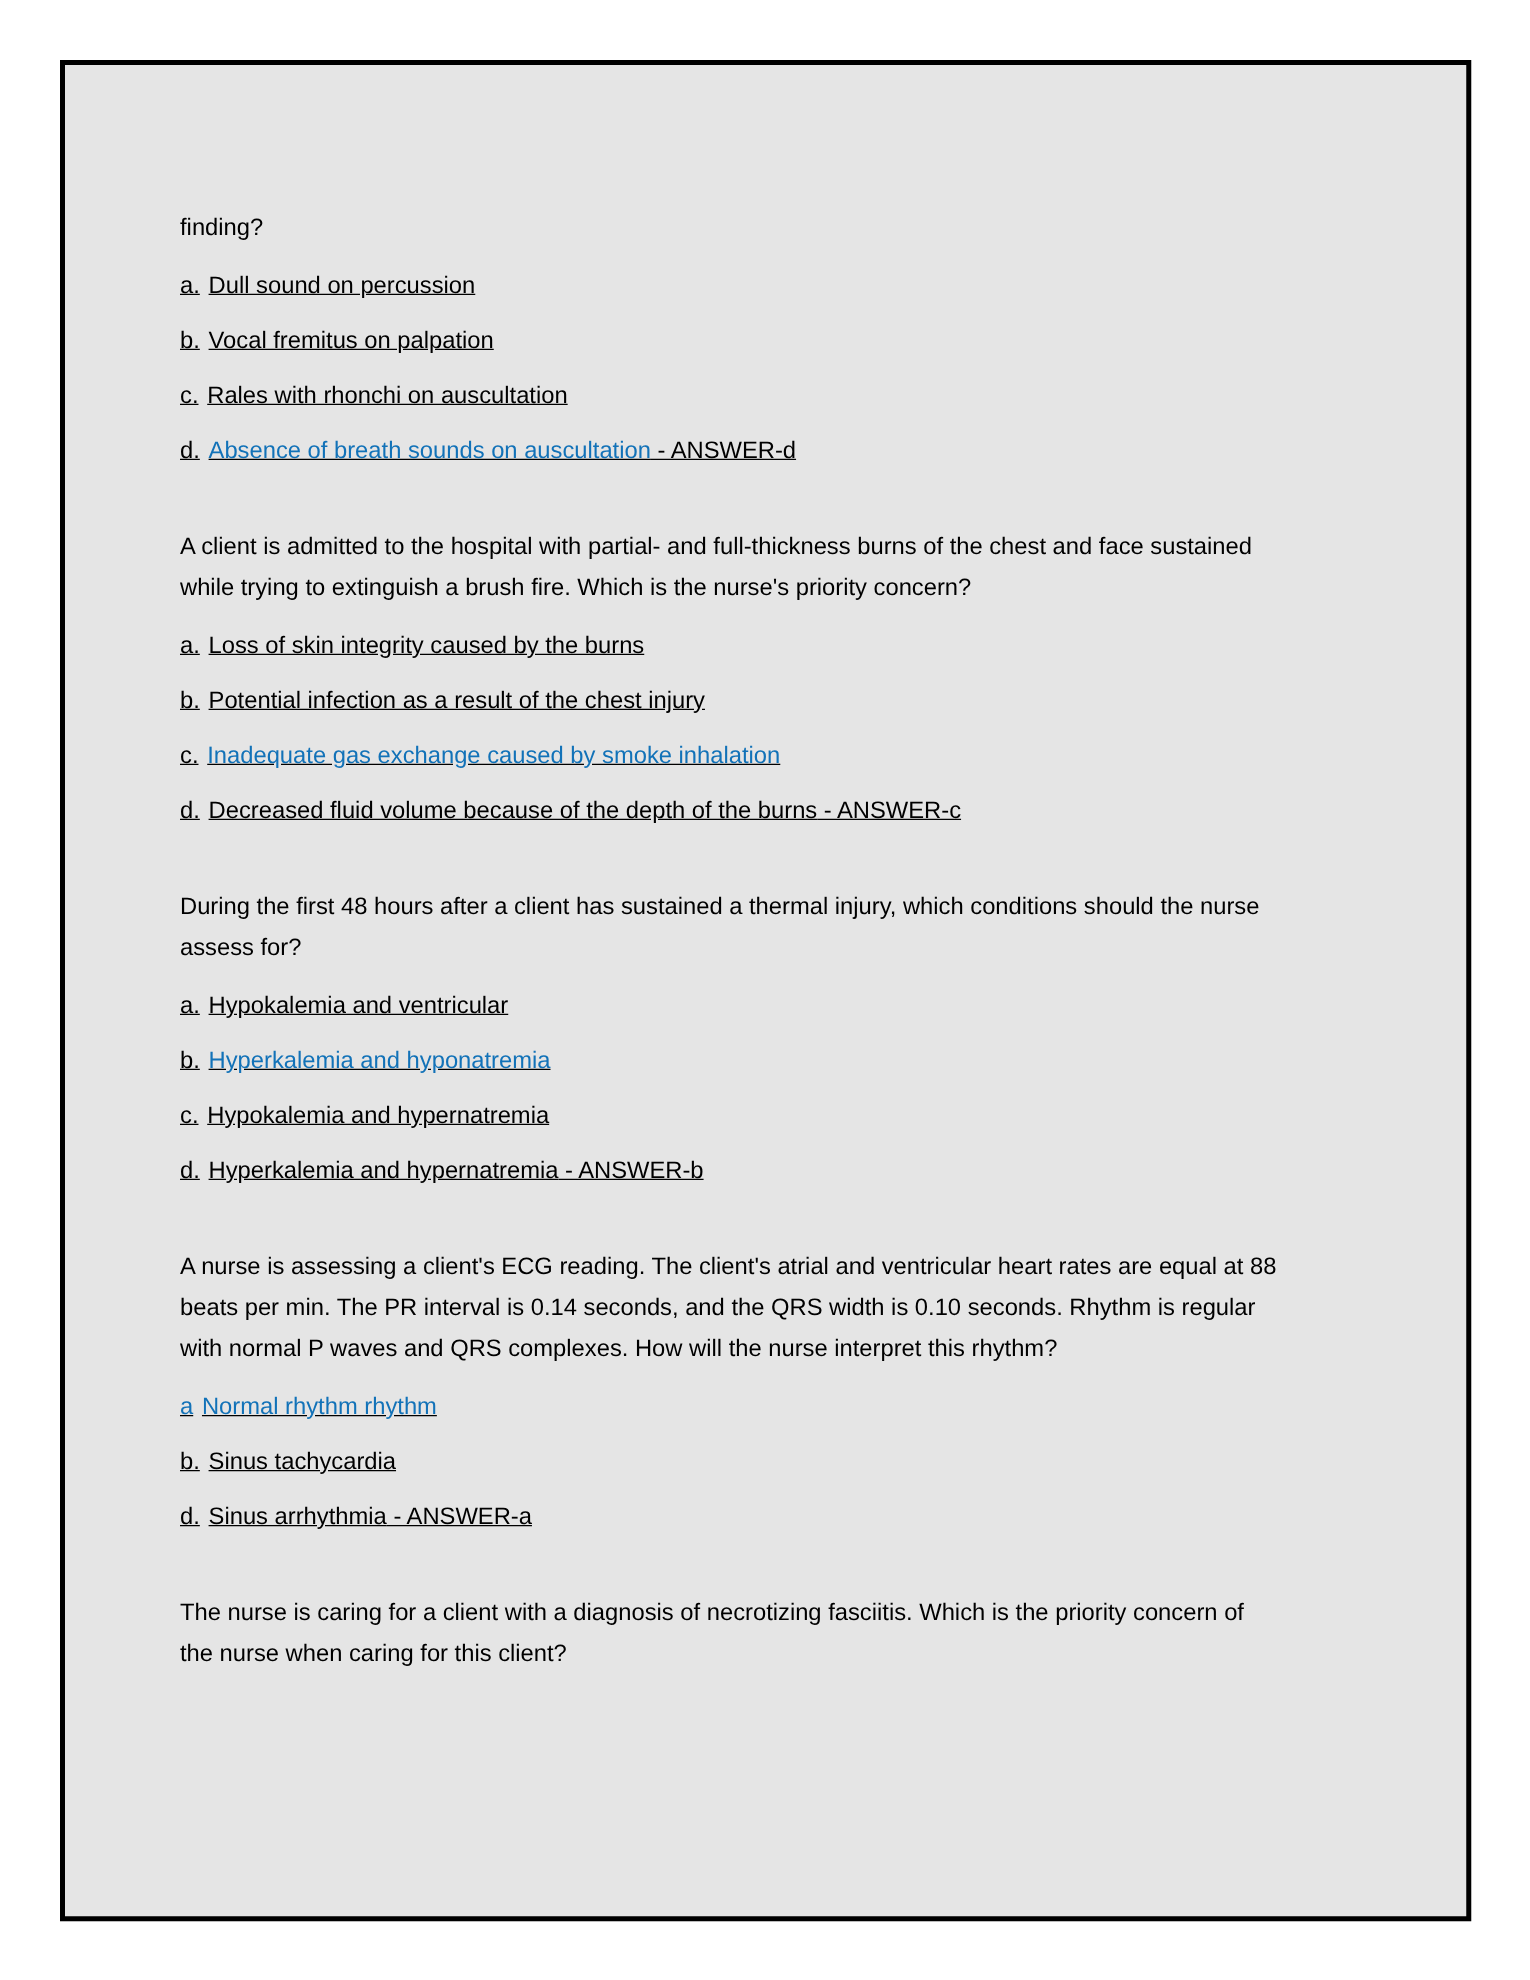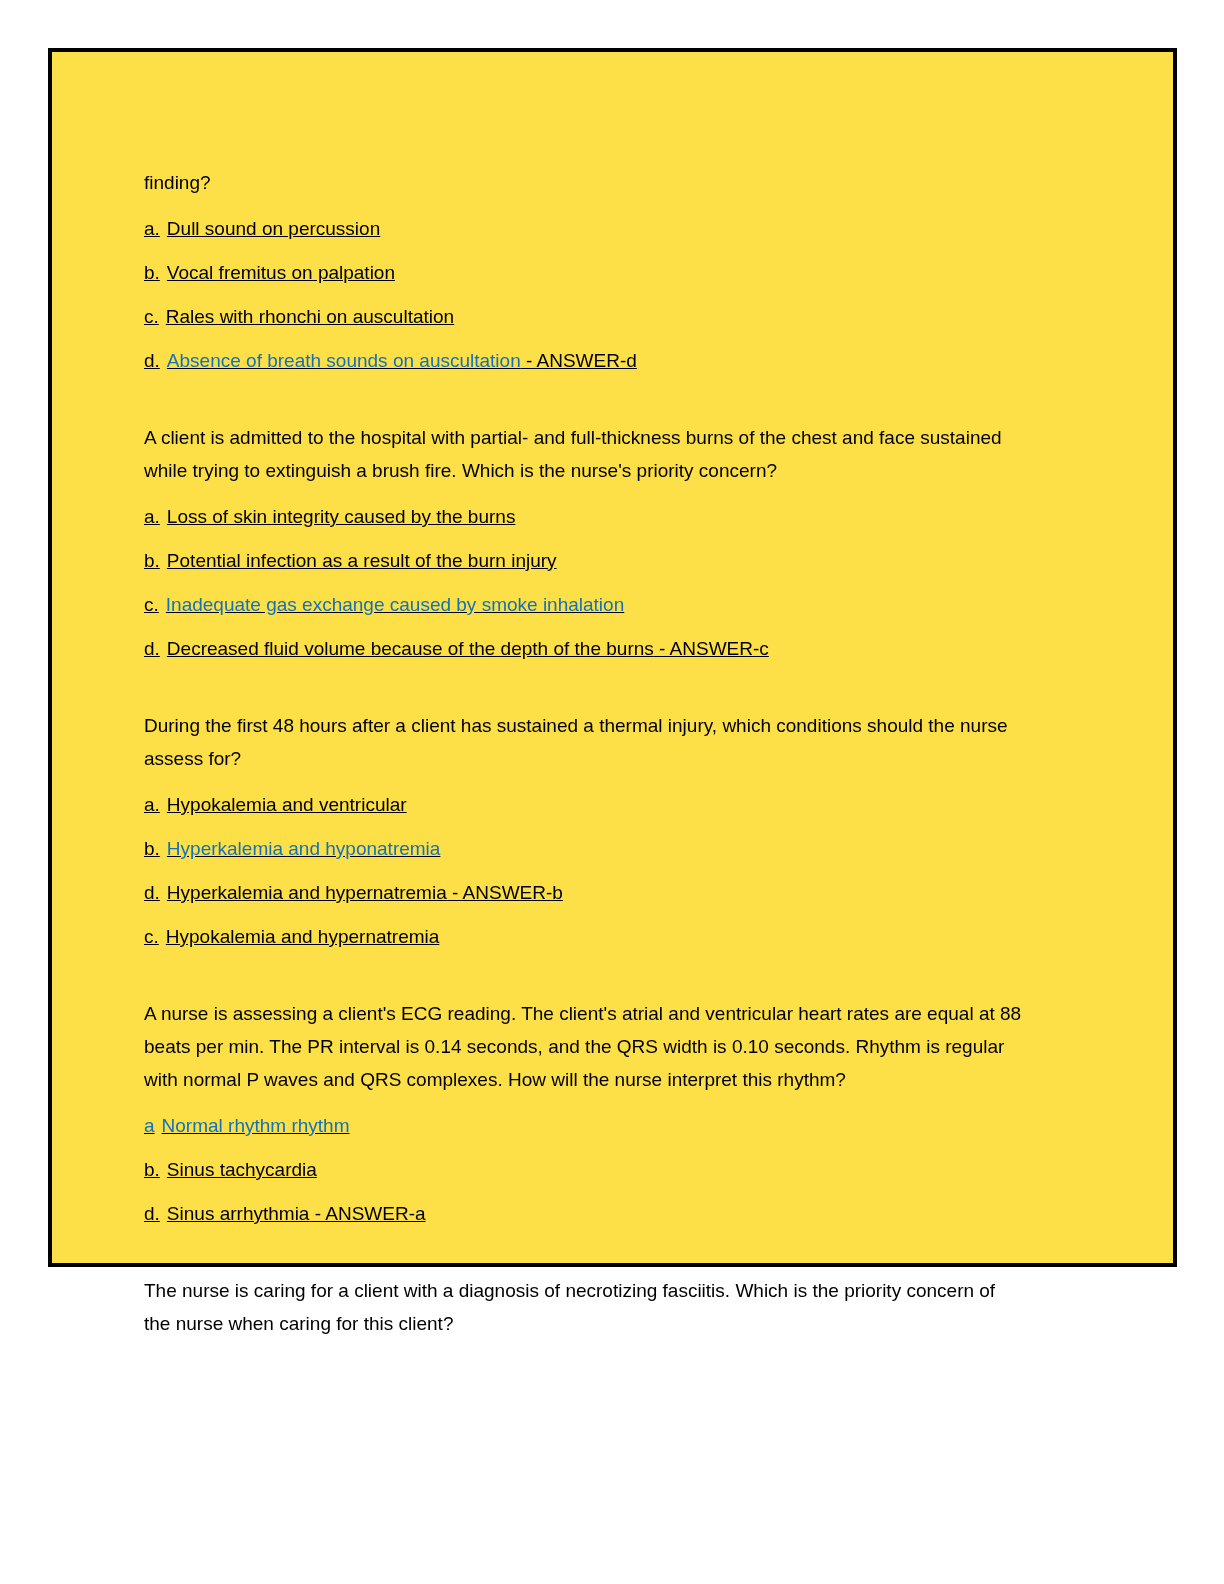--- a/index.html
+++ b/index.html
@@ -12,24 +12,24 @@
     width: 1224px;
     height: 1584px;
     font-family: "Liberation Sans", sans-serif;
     color: #000000;
   }
   .page-frame {
     position: absolute;
     left: 48px;
     top: 48px;
     width: 1129px;
-    height: 1219px;
+    height: 1489px;
     border: 4px solid #000000;
     box-sizing: border-box;
-    background: #fde047;
+    background: #e5e5e5;
   }
   .content {
     position: absolute;
     left: 92px;  
     top: 114px;  
     width: 1035px;
     font-size: 19px;
     line-height: 33px;
   }
   .question {
@@ -68,39 +68,39 @@
   <p class="option"><span class="opt-label">d.</span><span class="opt-text hl">Absence of breath sounds on auscultation</span><span class="opt-suffix"> - ANSWER-d</span></p>
 </div>
   </section>
 
   <section class="question">
     <p class="stem">A client is admitted to the hospital with partial- and full-thickness burns of the chest and face sustained
 while trying to extinguish a brush fire. Which is the nurse's priority concern?</p>
     <div class="options">
   <p class="option"><span class="opt-label">a.</span><span class="opt-text">Loss of skin integrity caused by the burns</span><span class="opt-suffix"></span></p>
 
-  <p class="option"><span class="opt-label">b.</span><span class="opt-text">Potential infection as a result of the burn injury</span><span class="opt-suffix"></span></p>
+  <p class="option"><span class="opt-label">b.</span><span class="opt-text">Potential infection as a result of the chest injury</span><span class="opt-suffix"></span></p>
 
   <p class="option"><span class="opt-label">c.</span><span class="opt-text hl">Inadequate gas exchange caused by smoke inhalation</span><span class="opt-suffix"></span></p>
 
   <p class="option"><span class="opt-label">d.</span><span class="opt-text">Decreased fluid volume because of the depth of the burns</span><span class="opt-suffix"> - ANSWER-c</span></p>
 </div>
   </section>
 
   <section class="question">
     <p class="stem">During the first 48 hours after a client has sustained a thermal injury, which conditions should the nurse
 assess for?</p>
     <div class="options">
   <p class="option"><span class="opt-label">a.</span><span class="opt-text">Hypokalemia and ventricular</span><span class="opt-suffix"></span></p>
 
   <p class="option"><span class="opt-label">b.</span><span class="opt-text hl">Hyperkalemia and hyponatremia</span><span class="opt-suffix"></span></p>
 
+  <p class="option"><span class="opt-label">c.</span><span class="opt-text">Hypokalemia and hypernatremia</span><span class="opt-suffix"></span></p>
+
   <p class="option"><span class="opt-label">d.</span><span class="opt-text">Hyperkalemia and hypernatremia</span><span class="opt-suffix"> - ANSWER-b</span></p>
-
-  <p class="option"><span class="opt-label">c.</span><span class="opt-text">Hypokalemia and hypernatremia</span><span class="opt-suffix"></span></p>
 </div>
   </section>
 
   <section class="question">
     <p class="stem">A nurse is assessing a client's ECG reading. The client's atrial and ventricular heart rates are equal at 88
 beats per min. The PR interval is 0.14 seconds, and the QRS width is 0.10 seconds. Rhythm is regular
 with normal P waves and QRS complexes. How will the nurse interpret this rhythm?</p>
     <div class="options">
   <p class="option"><span class="opt-label hl">a</span><span class="opt-text hl">Normal rhythm rhythm</span><span class="opt-suffix"></span></p>
 

